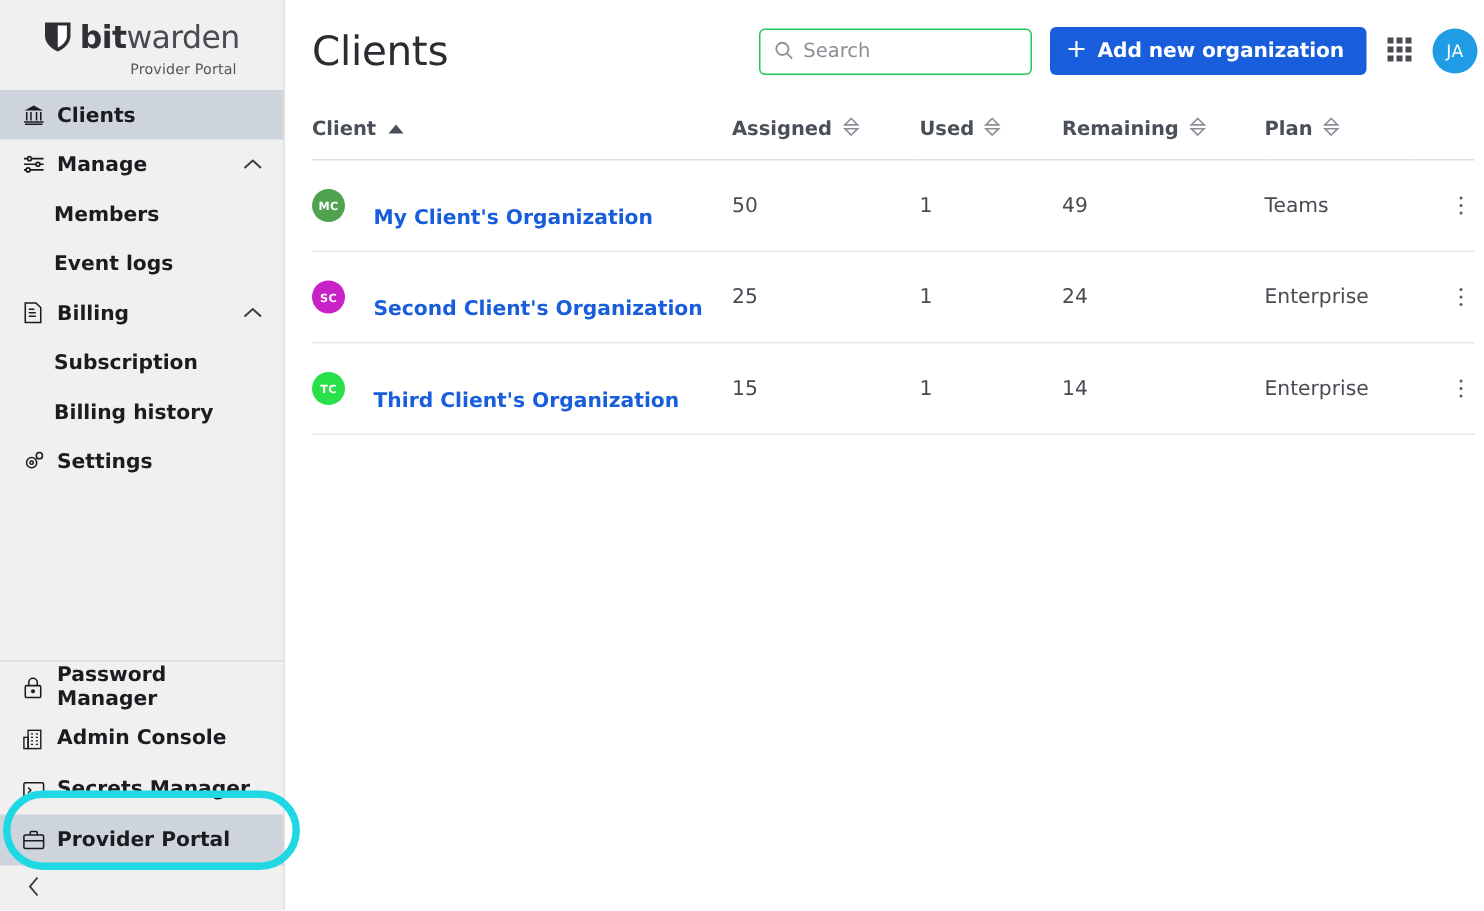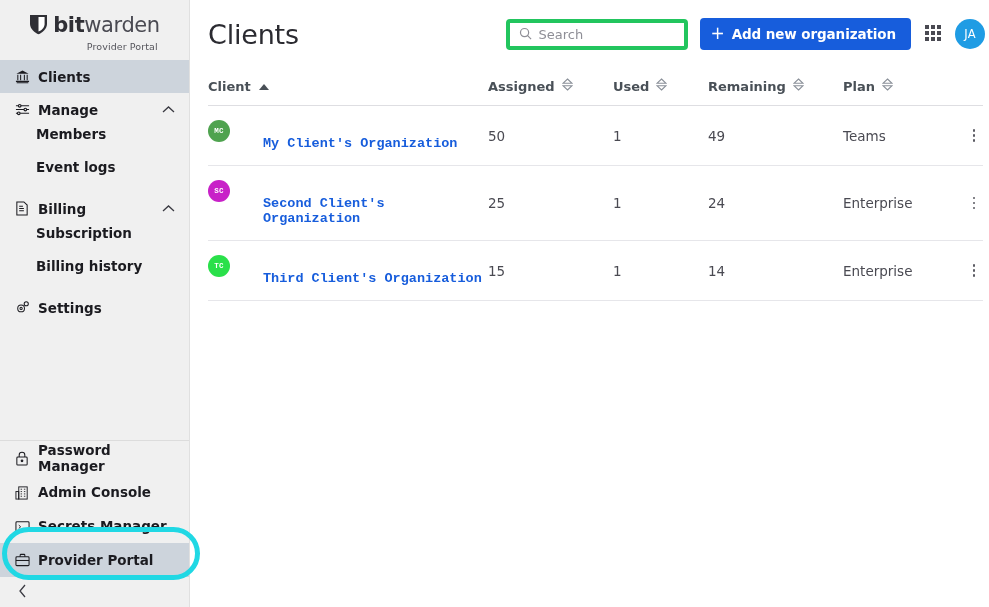--- a/index.html
+++ b/index.html
@@ -40,21 +40,21 @@
   .nav-item {
     height: 33px; display: flex; align-items: center;
     padding: 0 14px; gap: 8px;
     font-size: 13.5px; font-weight: 700; color: #1b1b20;
     cursor: pointer; position: relative;
   }
   .nav-item.active { background: #cdd4dc; }
   .nav-item .ico { width: 16px; height: 16px; display: flex; align-items: center; justify-content: center; flex: 0 0 16px; }
   .nav-item .chev { margin-left: auto; width: 14px; height: 14px; display: flex; align-items: center; justify-content: center; }
   .nav-sub {
-    height: 33px; display: flex; align-items: flex-start;
+    height: 33px; display: flex; align-items: center;
     padding-left: 36px; font-size: 13.5px; font-weight: 700; color: #1b1b20;
     cursor: pointer;
   }
 
   .nav-spacer { flex: 1 1 auto; }
   .bottom-sep { height: 1px; background: #dcdcdc; margin: 0; }
   .bottom-list { padding-bottom: 0; }
   .collapse-row { height: 30px; display: flex; align-items: center; padding-left: 18px; cursor: pointer; }
 
   
@@ -71,21 +71,21 @@
   #main { flex: 1 1 auto; height: 607px; position: relative; background: #fff; }
   .topbar {
     height: 68px; display: flex; align-items: center;
     padding: 0 16px 0 18px;
   }
   .page-title { font-size: 27px; font-weight: 400; color: #2b2b31; letter-spacing: -0.2px; }
   .top-right { margin-left: auto; display: flex; align-items: center; gap: 12px; }
 
   .search-wrap {
     width: 182px; height: 31px;
-    border: 4px solid #22c55e; border-radius: 4px;
+    border: 1px solid #22c55e; border-radius: 4px;
     background: #fff; display: flex; align-items: center;
     padding: 0 9px; gap: 7px;
   }
   .search-wrap input {
     border: 0; outline: 0; font-size: 13px; color: #2b2b31;
     font-family: inherit; width: 100%; background: transparent;
   }
   .search-wrap input::placeholder { color: #8e8e96; }
 
   .btn-primary {
@@ -123,21 +123,21 @@
     font-size: 13.5px; color: #4a4a52; padding: 14px 0;
     border-bottom: 1px solid #e6e6ea; vertical-align: middle;
   }
   .col-client { width: 280px; }
   .col-assigned { width: 125px; }
   .col-used { width: 95px; }
   .col-remaining { width: 135px; }
   .col-plan { width: 100px; }
   .col-menu { width: 40px; }
 
-  .client-cell { display: flex; gap: 33px; font-family: Liberation Mono, monospace; }
+  .client-cell { display: flex; align-items: center; gap: 19px; }
   .avatar-sm {
     width: 22px; height: 22px; border-radius: 50%; flex: 0 0 22px;
     display: flex; align-items: center; justify-content: center;
     font-size: 7.5px; font-weight: 700; color: #fff; letter-spacing: 0.2px;
   }
   .client-link { color: #175ddc; font-weight: 700; font-size: 13.5px; cursor: pointer; text-decoration: none; margin-top: 16px; }
   .kebab {
     display: flex; flex-direction: column; align-items: center; gap: 2.5px;
     cursor: pointer; width: 18px;
   }

